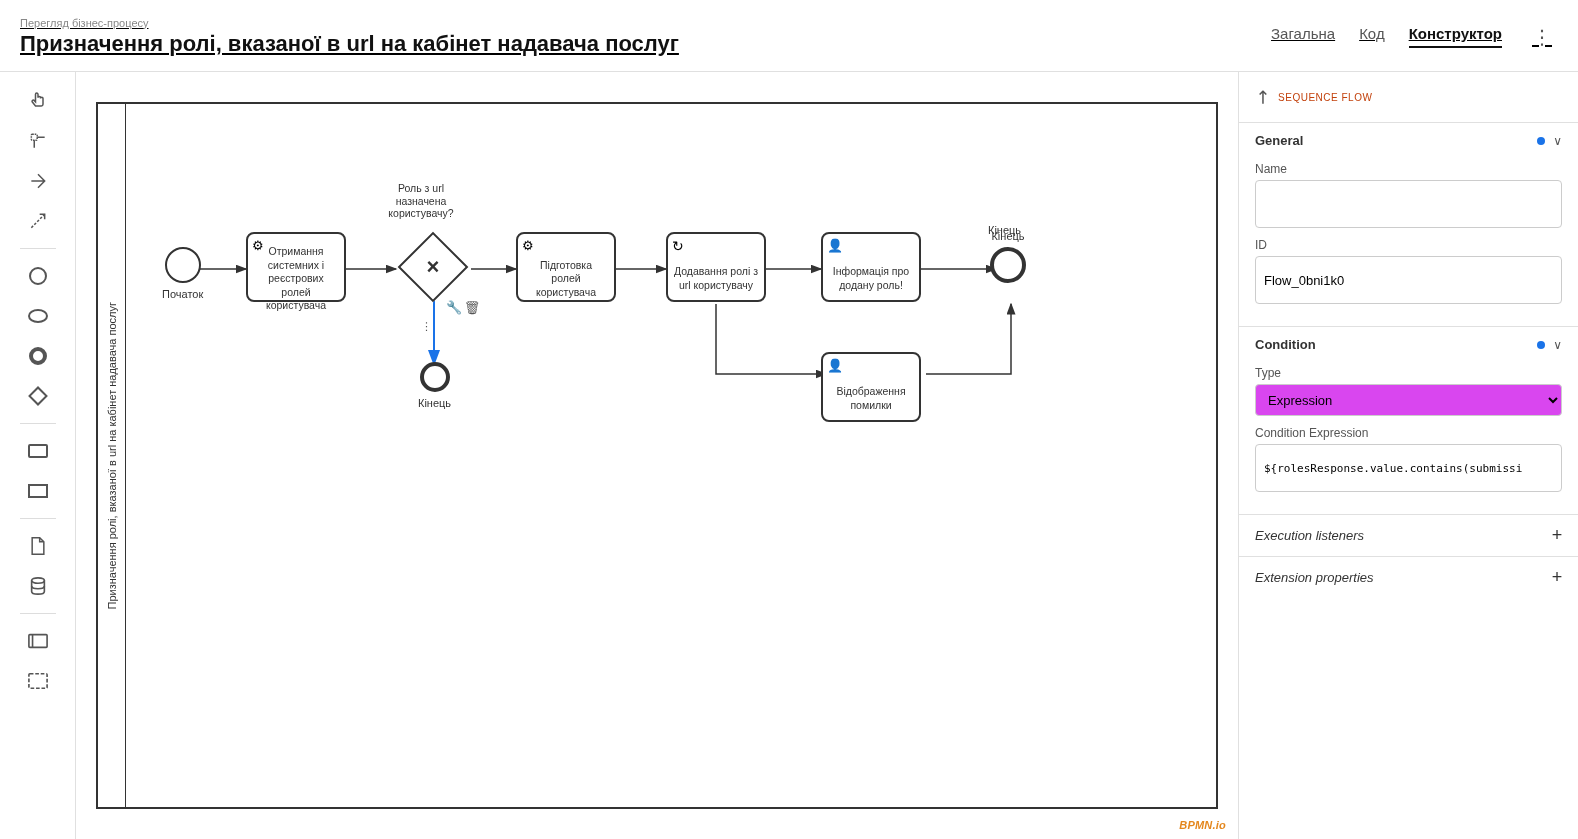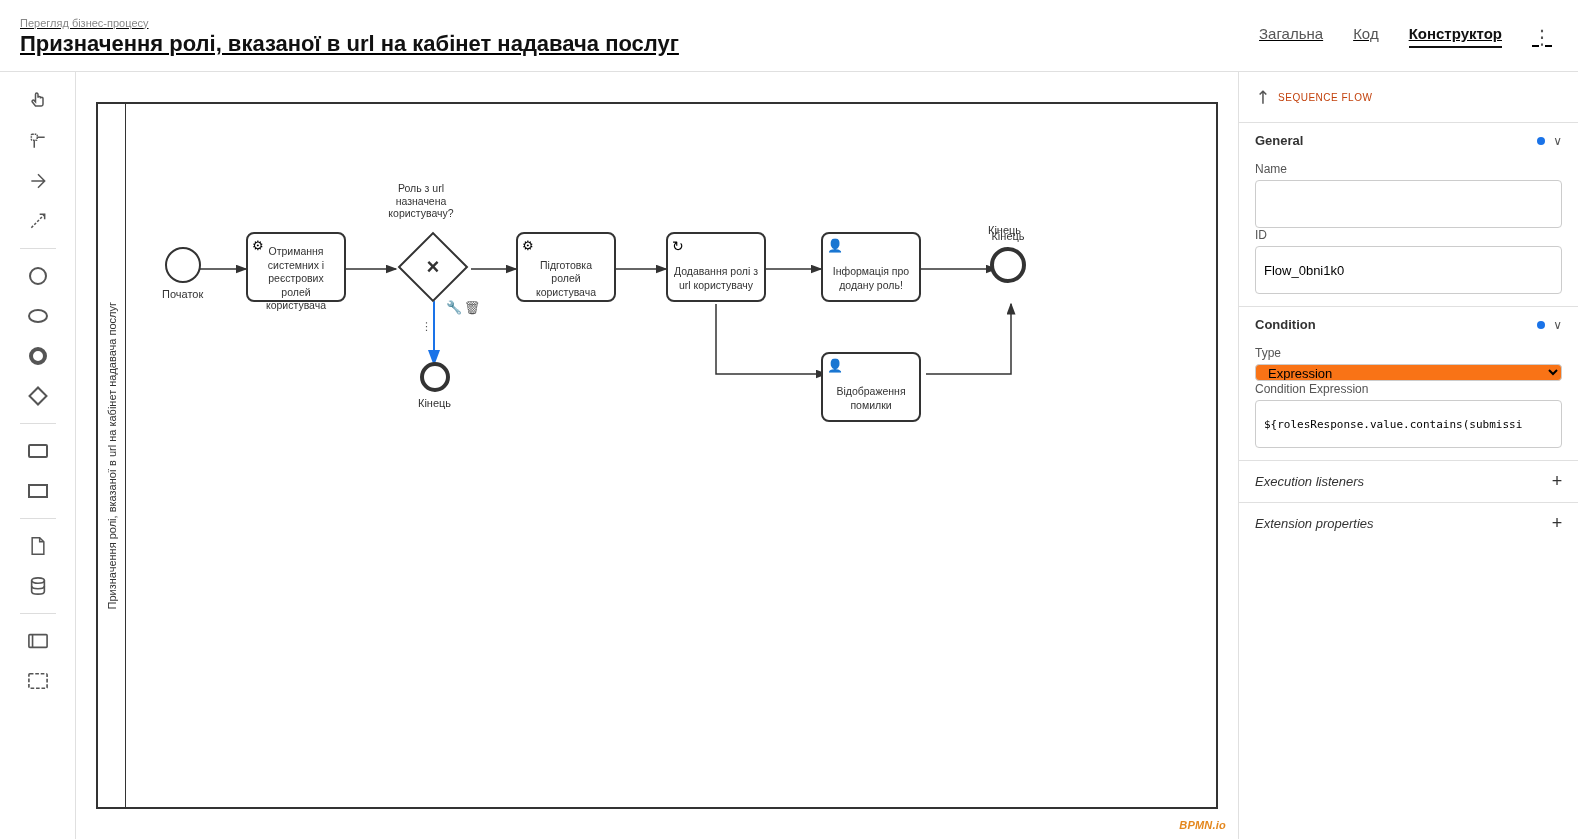--- a/index.html
+++ b/index.html
@@ -28,21 +28,21 @@
       color: #111;
     }
     .header-right {
       display: flex;
       align-items: center;
       gap: 24px;
     }
     .header-nav {
       display: flex;
       align-items: center;
-      gap: 30px;
+      gap: 24px;
     }
     .nav-item {
       font-size: 15px;
       color: #555;
       cursor: pointer;
       padding-bottom: 4px;
       border-bottom: 2px solid transparent;
     }
     .nav-item.active {
       color: #111;
@@ -290,44 +290,45 @@
       margin-right: 8px;
     }
     .panel-section-chevron {
       font-size: 12px;
       color: #555;
     }
     .panel-section-content {
       padding: 4px 16px 12px 16px;
     }
     .form-field {
+      margin-bottom: 10px;
     }
     .form-label {
       font-size: 12px;
       color: #555;
       margin-bottom: 4px;
       display: block;
     }
     .form-input {
       width: 100%;
       height: 48px;
       border: 1px solid #ccc;
       border-radius: 4px;
       padding: 0 8px;
       font-size: 13px;
       background: #fff;
     }
     .form-select {
       width: 100%;
-      height: 17px;
+      height: 32px;
       border: 1px solid #ccc;
       border-radius: 4px;
       padding: 0 8px;
       font-size: 13px;
-      background: #f97316;
+      background: #d946ef;
       appearance: auto;
     }
     .panel-addon-row {
       display: flex;
       align-items: center;
       justify-content: space-between;
       padding: 10px 16px;
       cursor: pointer;
       border-bottom: 1px solid #e0e0e0;
       font-style: italic;

